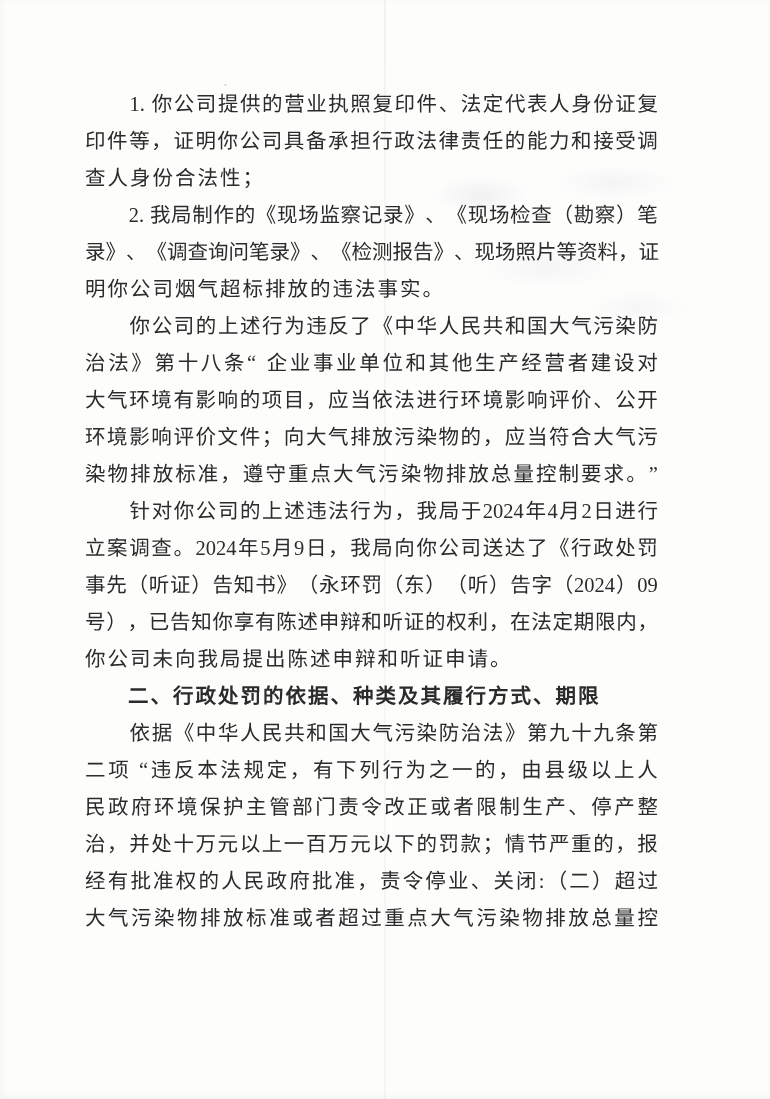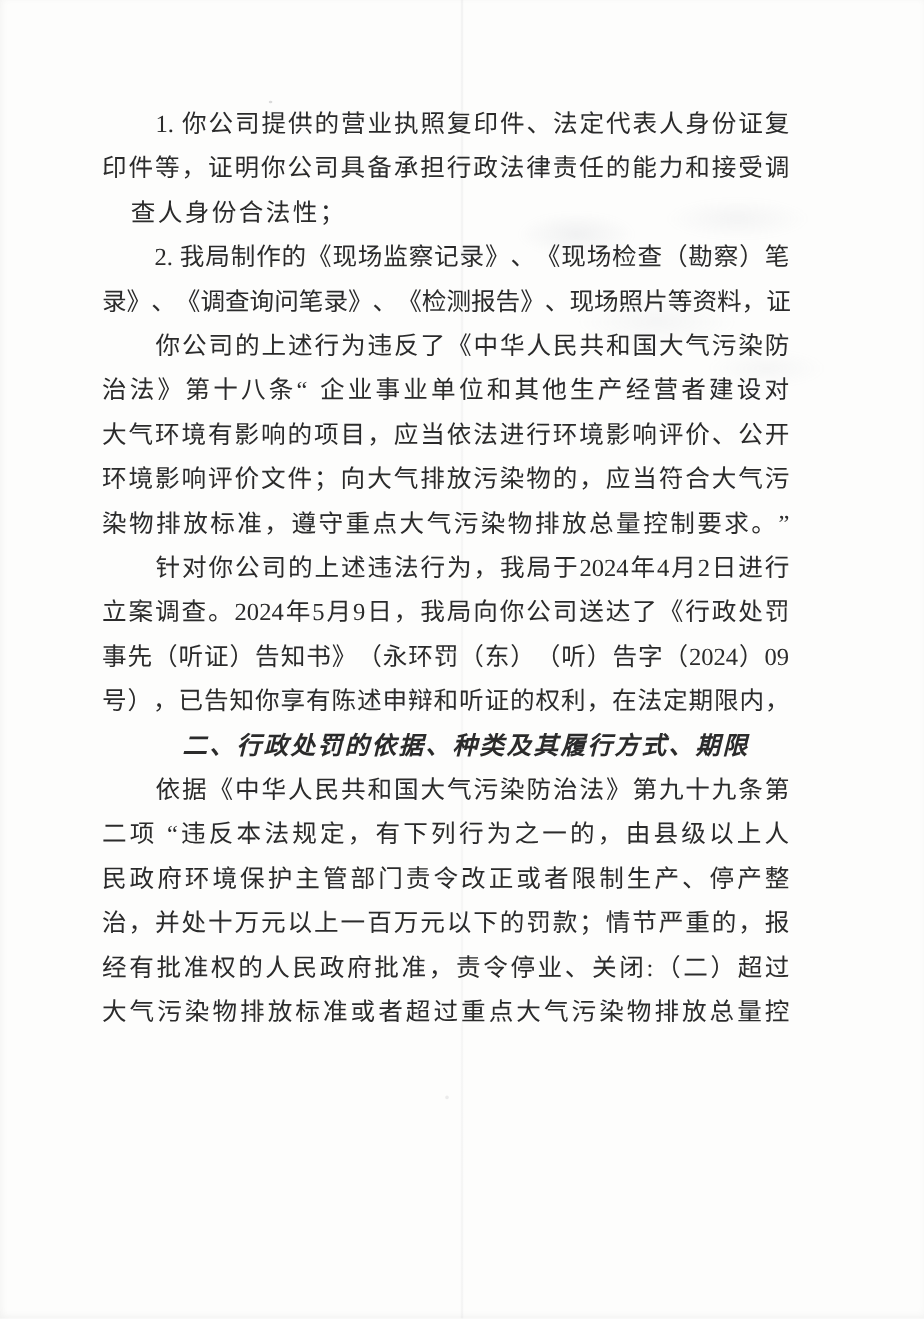--- a/index.html
+++ b/index.html
@@ -70,26 +70,25 @@
   }
   .line.fill span {
     flex: 0 0 auto;
     white-space: pre;
   }
   
   .line.loose {
     display: block;
     letter-spacing: 2px;
     white-space: pre;
-    margin-left: 24px;
   }
   .line.indent { padding-left: 43px; }
   .line.indent.fill { padding-left: 0; }
   .line.indent.fill::before { content: ""; flex: 0 0 43px; }
-  .line.bold { font-weight: 700; font-style: italic; }
+  .line.bold { font-weight: 700; }
 </style>
 </head>
 <body>
 
 <div class="page">
   <div class="crease"></div>
   <div class="bleed"></div>
   <div class="speck" style="left:224px; top:84px; width:3px; height:2px;"></div>
   <div class="speck" style="left:371px; top:913px; width:3px; height:3px; opacity:.5;"></div>
   <div class="doc">
@@ -201,20 +200,21 @@
           <span>现</span>
           <span>场</span>
           <span>照</span>
           <span>片</span>
           <span>等</span>
           <span>资</span>
           <span>料</span>
           <span>，</span>
           <span>证</span>
         </div>
+        <div class="line loose">明你公司烟气超标排放的违法事实。</div>
       </div>
       <div>
         <div class="line fill indent">
           <span>你</span>
           <span>公</span>
           <span>司</span>
           <span>的</span>
           <span>上</span>
           <span>述</span>
           <span>行</span>
@@ -454,20 +454,21 @@
           <span>利</span>
           <span>，</span>
           <span>在</span>
           <span>法</span>
           <span>定</span>
           <span>期</span>
           <span>限</span>
           <span>内</span>
           <span>，</span>
         </div>
+        <div class="line loose">你公司未向我局提出陈述申辩和听证申请。</div>
       </div>
       <div>
         <div class="line loose indent bold">二、行政处罚的依据、种类及其履行方式、期限</div>
       </div>
       <div>
         <div class="line fill indent">
           <span>依</span>
           <span>据</span>
           <span>《</span>
           <span>中</span>

